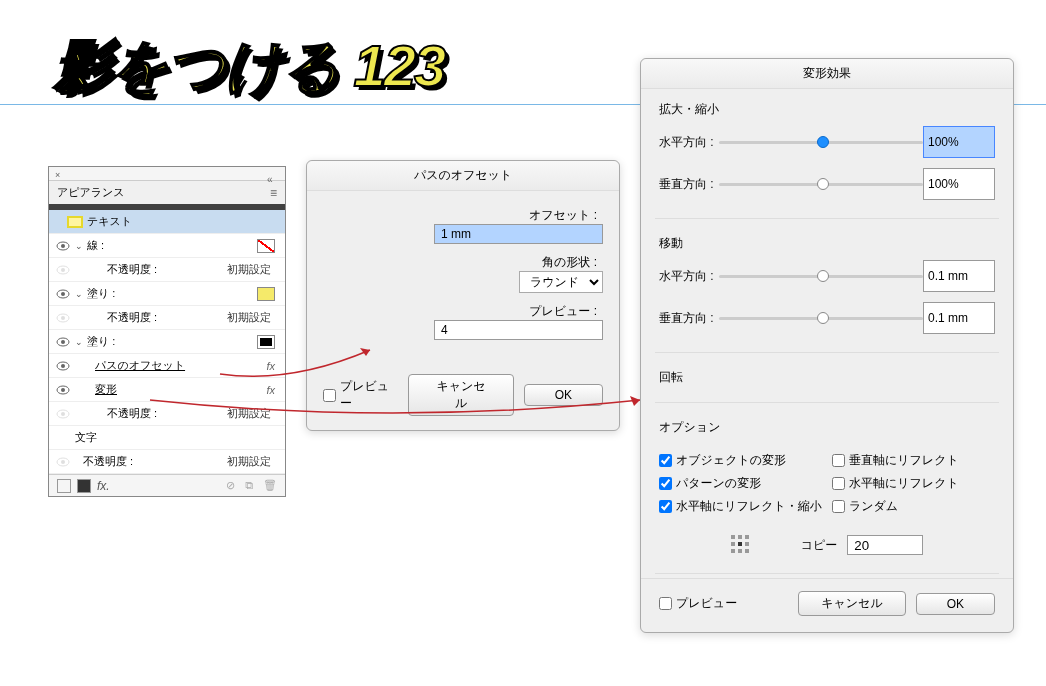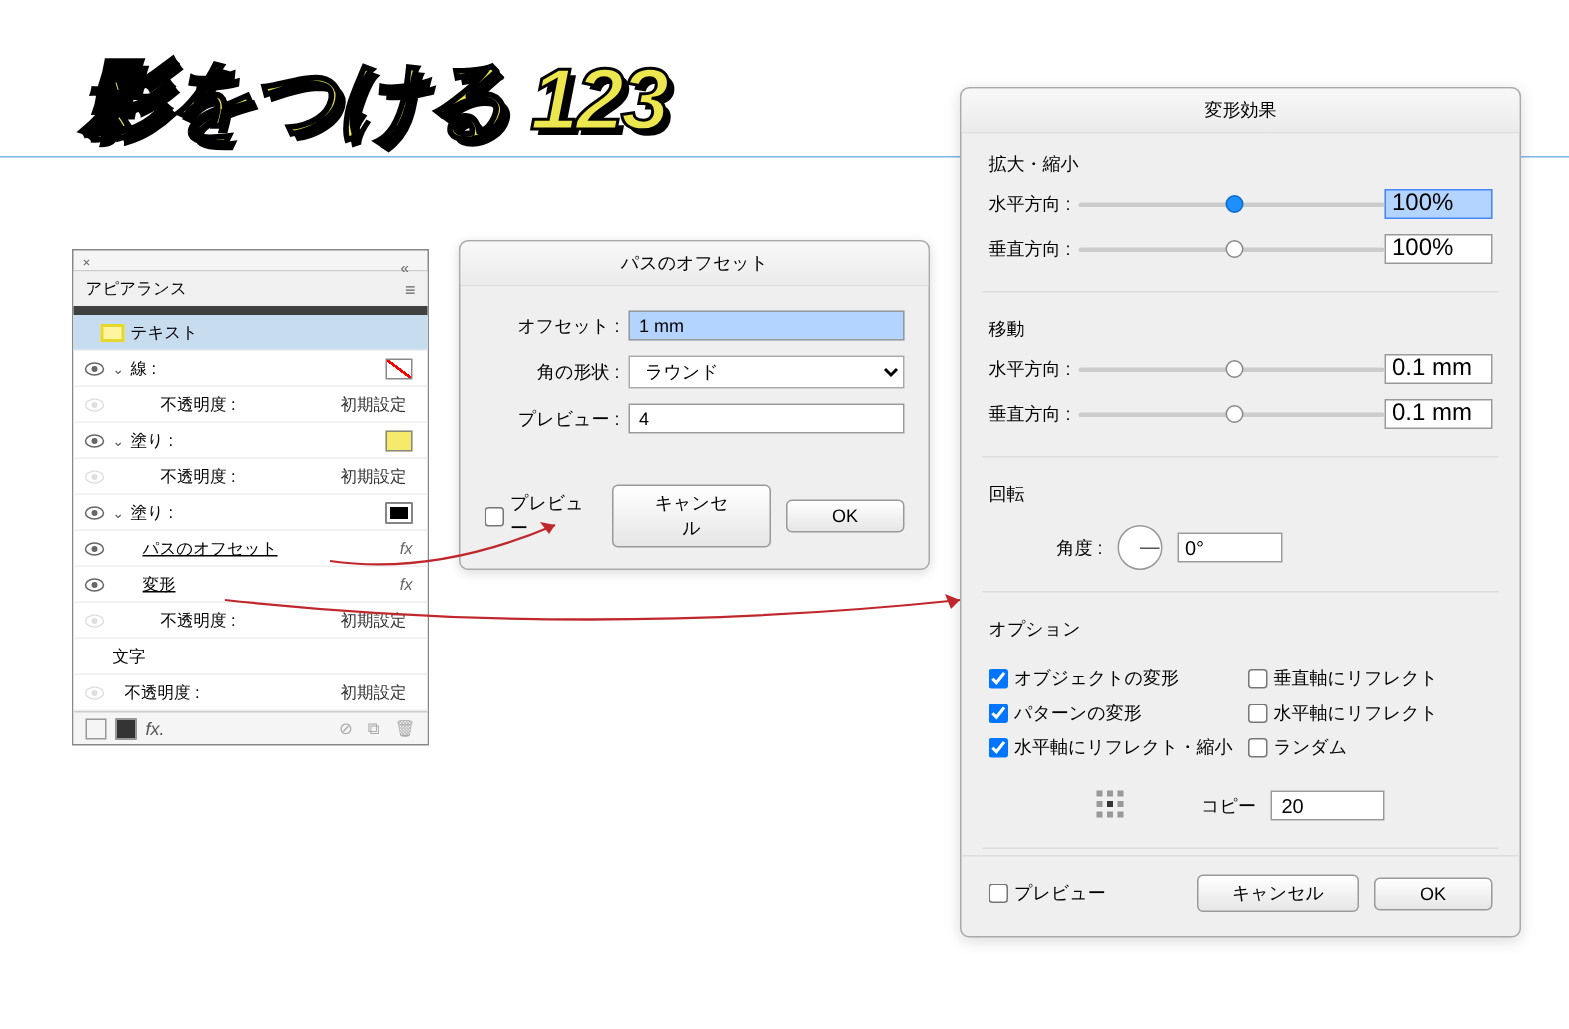--- a/index.html
+++ b/index.html
@@ -37,40 +37,40 @@
 .panel-footer { display: flex; align-items: center; justify-content: space-between; padding: 4px 8px; border-top: 1px solid #ccc; background: #f5f5f5; height: 22px; }
 .footer-left { display: flex; gap: 6px; align-items: center; }
 .footer-right { display: flex; gap: 10px; align-items: center; color: #aaa; }
 .footer-icon { width: 14px; height: 14px; border: 1px solid #999; }
 .footer-fx { font-style: italic; color: #555; font-size: 12px; }
 
 
 .offset-dialog { position: absolute; top: 160px; left: 306px; width: 314px; background: #efefef; border: 1px solid #aaa; border-radius: 6px; font-size: 12px; box-shadow: 0 2px 8px rgba(0,0,0,0.15); }
 .dialog-title { text-align: center; padding: 6px; font-size: 12px; border-bottom: 1px solid #ddd; background: linear-gradient(#f8f8f8, #ebebeb); border-radius: 6px 6px 0 0; }
 .dialog-body { padding: 16px; }
-.form-row { display: flex; align-items: center; margin-bottom: 10px; }
+.form-row { display: flex; align-items: flex-end; margin-bottom: 10px; flex-direction: column; }
 .form-label { width: 90px; text-align: right; margin-right: 6px; }
 .form-input { flex: 1; padding: 2px 6px; border: 1px solid #999; background: #fff; font-size: 12px; height: 20px; }
 .form-input.highlighted { background: #b3d4ff; }
 .form-select { flex: 1; padding: 2px 6px; border: 1px solid #aaa; background: #fff; font-size: 12px; height: 22px; }
 .dialog-footer { display: flex; align-items: center; padding: 8px 16px 14px; gap: 10px; }
 .preview-check { display: flex; align-items: center; gap: 4px; margin-right: auto; }
 .mac-btn { padding: 3px 22px; border: 1px solid #999; border-radius: 4px; background: linear-gradient(#fff, #e6e6e6); font-size: 12px; cursor: pointer; }
 .mac-btn.primary { padding: 3px 30px; }
 
 
 .transform-dialog { position: absolute; top: 58px; left: 640px; width: 374px; background: #efefef; border: 1px solid #aaa; border-radius: 6px; font-size: 12px; box-shadow: 0 2px 10px rgba(0,0,0,0.15); }
 .section { padding: 12px 18px 4px; }
 .section-label { font-size: 12px; margin-bottom: 8px; }
 .slider-row { display: flex; align-items: center; margin-bottom: 10px; gap: 0; }
 .slider-label { width: 60px; text-align: left; }
 .slider-track { flex: 1; height: 3px; background: #ccc; position: relative; border-radius: 2px; }
 .slider-thumb { position: absolute; top: -5px; width: 12px; height: 12px; border-radius: 50%; background: #fff; border: 1px solid #888; }
 .slider-thumb.blue { background: #1e8fff; border-color: #0a6acc; }
-.slider-input { width: 72px; padding: 2px 4px; border: 1px solid #999; background: #fff; font-size: 16px; height: 20px; }
+.slider-input { width: 72px; padding: 2px 4px; border: 1px solid #999; background: #fff; font-size: 12px; height: 32px; }
 .slider-input.highlighted { background: #b3d4ff; border: 1.5px solid #4886ff; }
 .divider { height: 1px; background: #ddd; margin: 4px 14px; }
 .angle-row { display: flex; align-items: center; gap: 10px; padding: 0 18px 10px; }
 .angle-label { width: 48px; text-align: right; margin-left: 28px; }
 .angle-dial { width: 30px; height: 30px; border: 1px solid #999; border-radius: 50%; position: relative; background: #fff; }
 .angle-dial::after { content: ""; position: absolute; left: 50%; top: 50%; width: 13px; height: 1px; background: #555; transform-origin: left; }
 .angle-input { width: 70px; padding: 2px 4px; border: 1px solid #999; background: #fff; height: 20px; }
 .options-grid { display: grid; grid-template-columns: 1fr 1fr; gap: 6px 10px; padding: 4px 18px 12px; }
 .check-row { display: flex; align-items: center; gap: 4px; font-size: 12px; }
 .check-row input[type=checkbox] { width: 13px; height: 13px; }
@@ -287,25 +287,20 @@
           <span class="slider-thumb" style="left:48%"></span>
         </div>
       <input class="slider-input" value="0.1 mm" style="">
     </div>
   </div>
   <div class="divider"></div>
 
   <div class="section">
     <div class="section-label">回転</div>
   </div>
-  <div class="angle-row">
-    <span class="angle-label">角度 :</span>
-    <div class="angle-dial"></div>
-    <input class="angle-input" value="0°" style="">
-  </div>
   <div class="divider"></div>
 
   <div class="section">
     <div class="section-label">オプション</div>
   </div>
   <div class="options-grid">
     <label class="check-row">
         <input type="checkbox" checked="" style="">
         <span>オブジェクトの変形</span>
       </label>

